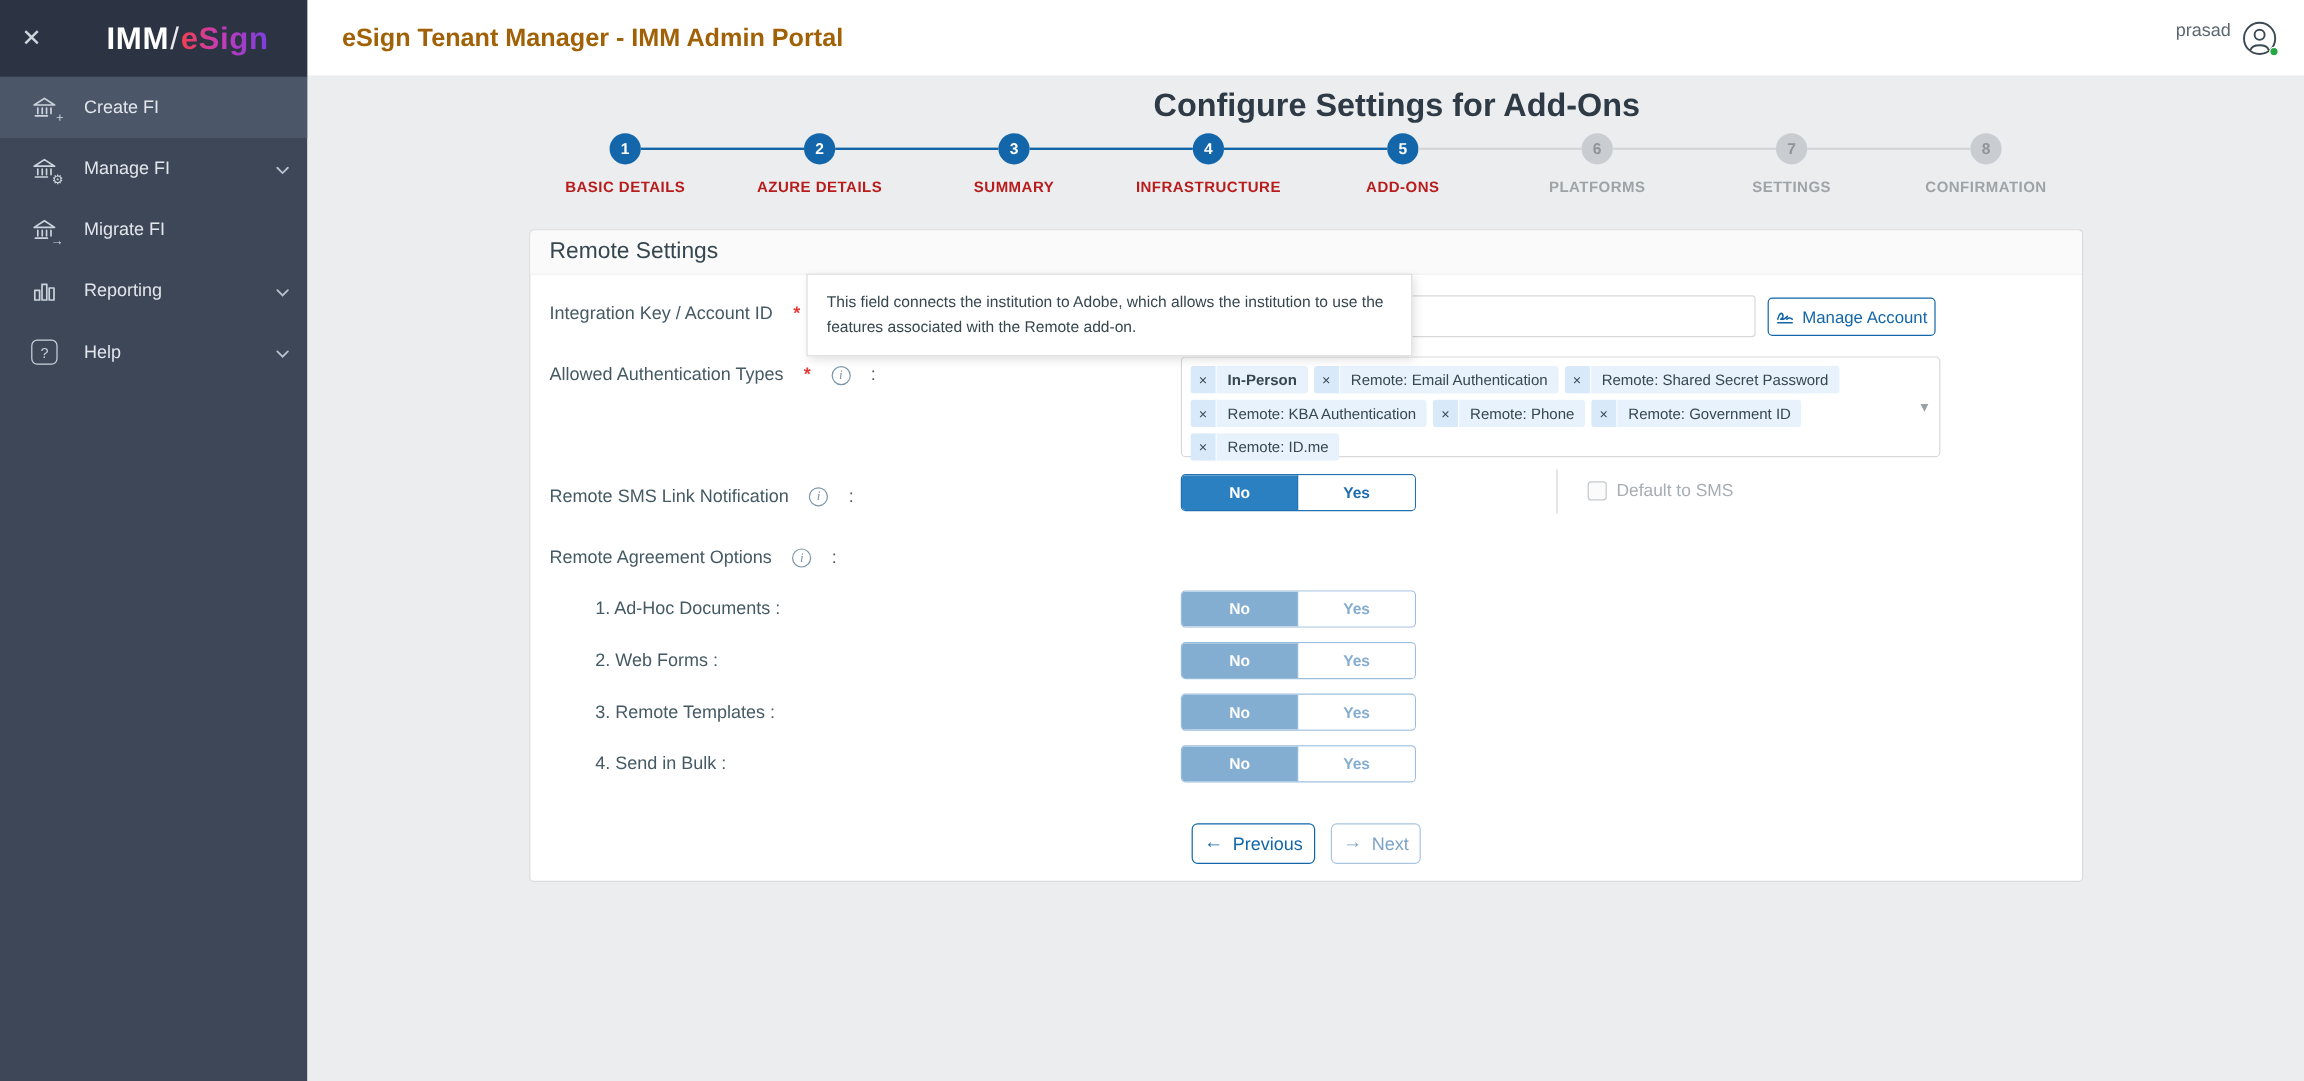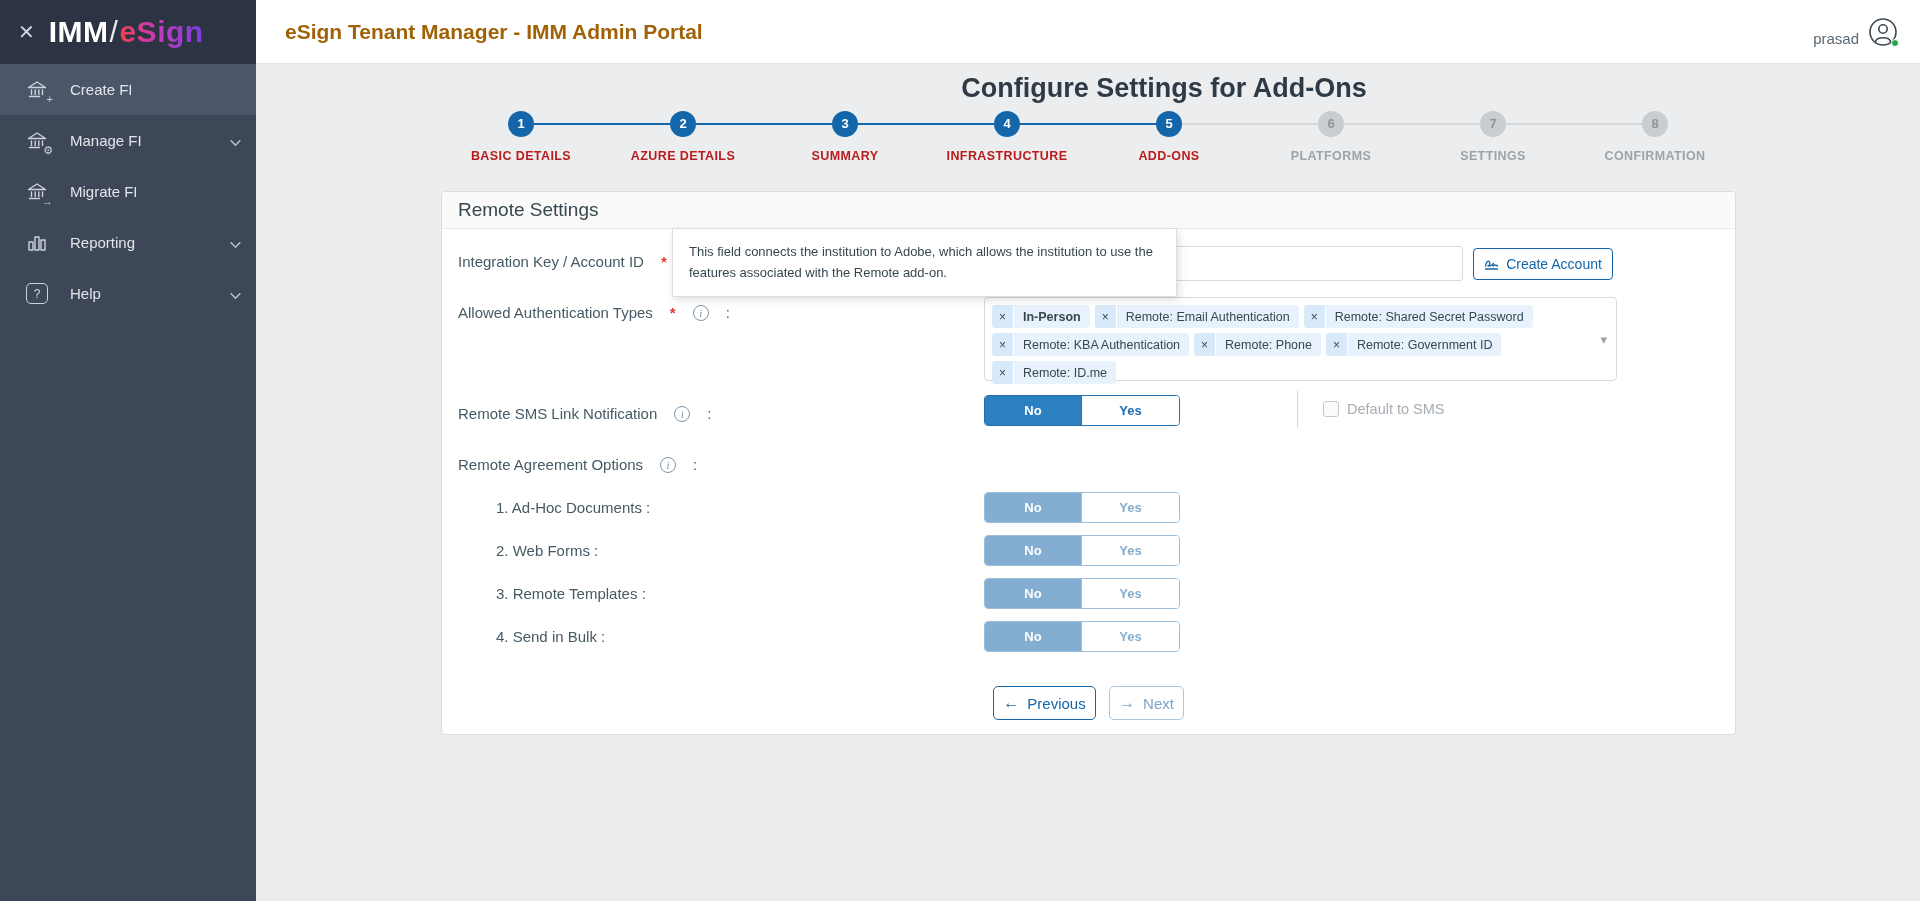--- a/index.html
+++ b/index.html
@@ -2,36 +2,36 @@
 <html><head>
 <meta charset="utf-8">
 <style>
   * { margin:0; padding:0; box-sizing:border-box; }
   html,body { width:1920px; height:901px; overflow:hidden; font-family:"Liberation Sans", sans-serif; background:#ebedee; }
 
   
   .sidebar { position:absolute; left:0; top:0; width:256px; height:901px; background:#3e4758; z-index:5; }
   .logo-bar { height:64px; background:#2c3443; display:flex; align-items:center; padding:0 18px; }
   .close-x { color:#cfd5dd; font-size:20px; cursor:pointer; margin-right:14px; line-height:1; }
-  .logo-text { font-size:30px; font-weight:700; letter-spacing:0.5px; white-space:nowrap; }
+  .logo-text { font-size:26px; font-weight:700; letter-spacing:0.5px; white-space:nowrap;margin-left:40px; }
   .logo-imm { color:#ffffff; }
   .logo-slash { color:#e8e8ee; font-weight:400; margin:0 1px; }
   .logo-esign { background:linear-gradient(90deg,#ef4050 0%,#c families53bb8 40%,#8a3fd8 75%,#6d3bf0 100%); background:linear-gradient(90deg,#ef4050 0%,#c53bb8 45%,#7a3fe0 100%); -webkit-background-clip:text; background-clip:text; color:transparent; }
   .nav { padding-top:0; }
   .nav-item { position:relative; height:51px; display:flex; align-items:center; padding-left:26px; color:#e2e6eb; font-size:15px; cursor:pointer; }
   .nav-item.active { background:#4c5669; }
   .nav-icon { position:relative; width:22px; height:22px; margin-right:22px; color:#ccd3dc; flex:0 0 22px; }
   .nav-icon svg { display:block; }
   .mod { position:absolute; right:-5px; bottom:-4px; font-size:11px; line-height:1; color:#ccd3dc; }
   .chev { position:absolute; right:15px; top:50%; transform:translateY(-50%); color:#b9c1cc; }
 
   
   .topbar { position:absolute; left:256px; top:0; right:0; height:64px; background:#ffffff; border-bottom:1px solid #e7e7e7; z-index:4; display:flex; align-items:center; }
   .app-title { margin-left:29px; font-size:21px; font-weight:700; color:#a16207; }
-  .user-zone { position:absolute; right:22px; display:flex; align-items:flex-end; gap:9px; }
+  .user-zone { position:absolute; right:22px; display:flex; align-items:flex-start; gap:9px; }
   .user-name { font-size:15px; color:#5b6770; }
   .avatar { position:relative; width:30px; height:30px; }
   .avatar svg { display:block; }
   .online-dot { position:absolute; right:-1px; bottom:0; width:8px; height:8px; border-radius:50%; background:#27a744; border:1.5px solid #fff; }
 
   
   .main { position:absolute; left:256px; top:64px; right:0; bottom:0; }
   .page-title { position:absolute; top:9px; left:0; width:1816px; text-align:center; font-size:27px; font-weight:700; color:#2e3a45; }
 
   
@@ -244,21 +244,21 @@
       <span class="info-i">i</span>
       <span class="colon">:</span>
     </div>
     <input class="key-input" value="" style="">
     <div class="tooltip">This field connects the institution to Adobe, which allows the institution to use the features associated with the Remote add-on.</div>
     <button class="btn-create">
       <svg viewBox="0 0 15 14" width="15" height="14" fill="none" stroke="#1266a9" stroke-width="1.3" stroke-linecap="round">
         <path d="M1.5 9 C2.5 4.5 4.5 3 5.5 5 C6.5 7 5 9 3.5 9 C6 9.4 8 8.5 9.5 6.5 M9 9 C10.5 7.5 12 7.8 13.5 9"></path>
         <path d="M1.5 12 H13.5"></path>
       </svg>
-      <span>Create Account</span>
+      <span>Manage Account</span>
     </button>
 
     <div class="flabel" style="top:112px;">
       <span>Allowed Authentication Types</span>
         <span class="req">*</span>
       <span class="info-i">i</span>
       <span class="colon">:</span>
     </div>
     <div class="multiselect">
       <span class="chip">

